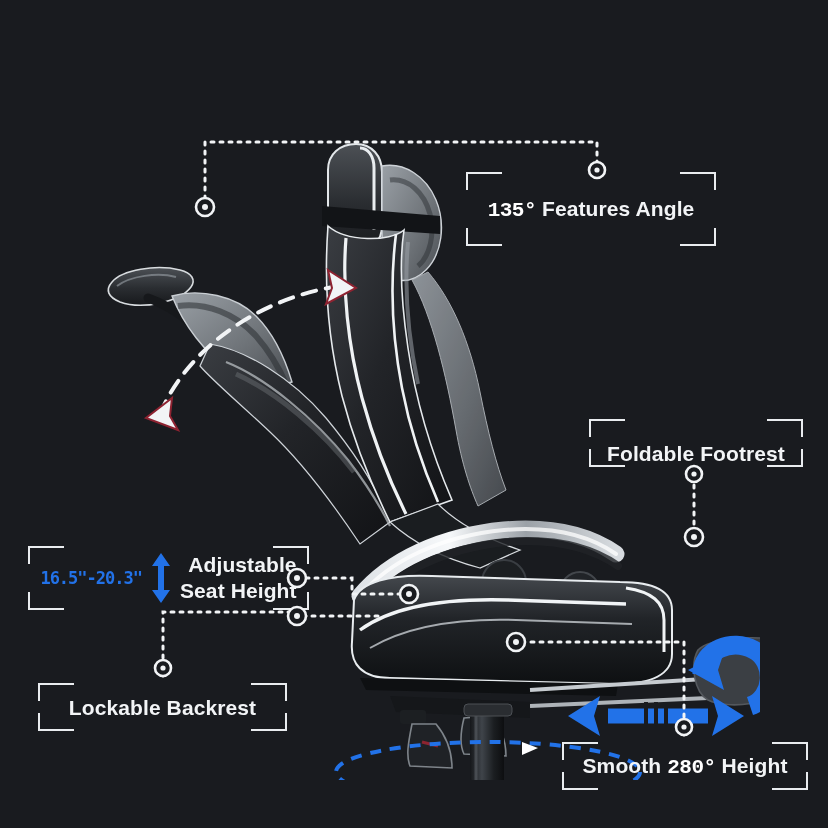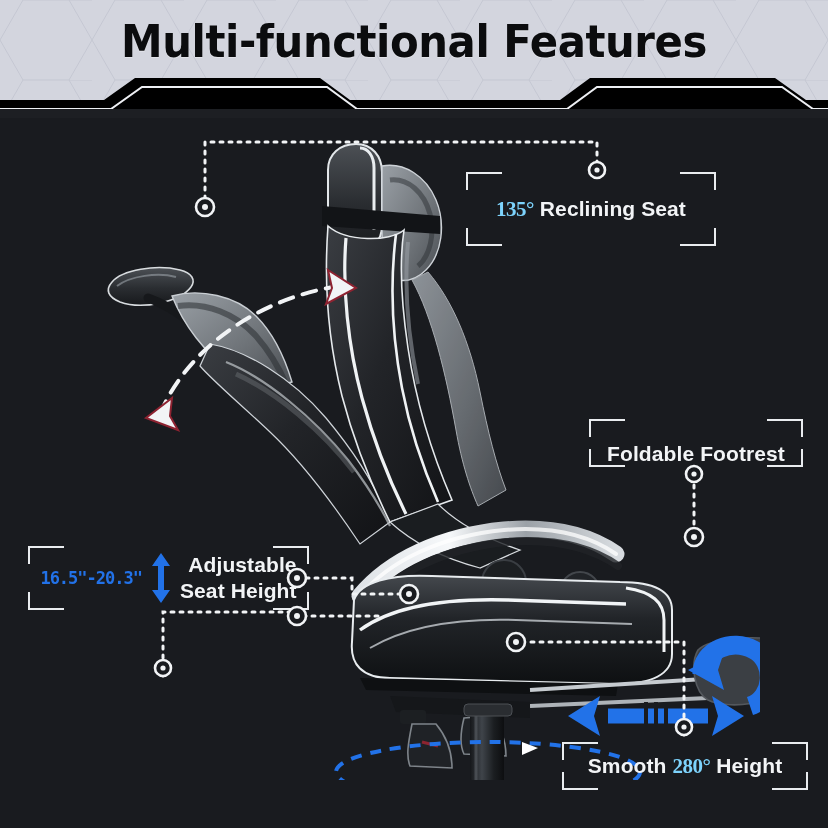--- a/index.html
+++ b/index.html
@@ -100,22 +100,22 @@
     text-align: center;
     color: #f2f4f6;
     font-size: 21px;
     line-height: 27px;
     font-weight: bold;
     letter-spacing: .1px;
     padding: 0 10px;
     white-space: nowrap;
   }
   .hl {
-    color: #7dd3fc;
-    font-family: Liberation Serif, serif;
+    color: #ffffff;
+    font-family: Liberation Mono, monospace;
     font-weight: bold;
     letter-spacing: -0.5px;
   }
 
   
   #callout-recline   { left: 466px; top: 172px; width: 250px; height: 74px; }
   #callout-footrest  { left: 589px; top: 419px; width: 214px; height: 48px; align-items: flex-end; }
   #callout-height    { left: 28px;  top: 546px; width: 281px; height: 64px; }
   #callout-height .txt { display: flex; align-items: center; gap: 9px; padding: 0 6px;}
   #callout-backrest  { left: 38px;  top: 683px; width: 249px; height: 48px; }
@@ -138,42 +138,20 @@
     width: 828px;
     height: 828px;
     pointer-events: none;
   }
 </style>
 </head>
 <body>
 
 <div id="page">
 
-  <div id="header-band">
-    <svg id="header-hex" viewBox="0 0 828 118" preserveAspectRatio="none">
-      <defs>
-        <pattern id="hexpat" width="92" height="80" patternUnits="userSpaceOnUse">
-          <g fill="none" stroke="#b9bcc9" stroke-width="1">
-            <path d="M23 0 L69 0 L92 40 L69 80 L23 80 L0 40 Z"></path>
-            <path d="M69 0 L115 0"></path>
-            <path d="M0 40 L-23 40"></path>
-          </g>
-        </pattern>
-      </defs>
-      <rect x="0" y="0" width="828" height="118" fill="url(#hexpat)"></rect>
-    </svg>
-
-    <div id="page-title">Multi-functional Features</div>
-
-    <svg id="header-chevron" viewBox="0 0 828 50" preserveAspectRatio="none">
-      <path d="M0 22 L104 22 L135 0 L320 0 L350 22 L560 22 L590 0 L775 0 L806 22 L828 22 L828 50 L0 50 Z" fill="#000000"></path>
-      <path d="M0 31 L111 31 L142 9 L327 9 L357 31 L567 31 L597 9 L782 9 L813 31 L828 31" fill="none" stroke="#eef0f4" stroke-width="2"></path>
-      <rect x="0" y="31" width="828" height="19" fill="#1d1f23"></rect>
-    </svg>
-  </div>
 
   <svg id="chair-art" viewBox="0 0 700 650">
     <defs>
       <linearGradient id="leatherDark" x1="0" y1="0" x2="1" y2="1">
         <stop offset="0%" stop-color="#3a3d42"></stop>
         <stop offset="45%" stop-color="#222428"></stop>
         <stop offset="100%" stop-color="#121316"></stop>
       </linearGradient>
       <linearGradient id="leatherMid" x1="0" y1="0" x2="0" y2="1">
         <stop offset="0%" stop-color="#4c5055"></stop>
@@ -351,21 +329,21 @@
 
   <div class="callout" id="callout-recline">
     <span class="frame">
         <i class="tl"></i>
         <i class="tr"></i>
         <i class="bl"></i>
         <i class="br"></i>
       </span>
     <span class="txt">
       <span class="hl">135°</span>
-      <span>Reclining Seat</span><br>
+      <span>Features Angle</span><br>
     </span>
   </div>
 
   <div class="callout" id="callout-footrest">
     <span class="frame">
         <i class="tl"></i>
         <i class="tr"></i>
         <i class="bl"></i>
         <i class="br"></i>
       </span>
@@ -384,20 +362,29 @@
       <svg width="20" height="50" viewBox="0 0 20 50">
         <path d="M10 0 L19 13 L13 13 L13 37 L19 37 L10 50 L1 37 L7 37 L7 13 L1 13 Z" fill="#2272e8"></path>
       </svg>
       <span class="dim-text">
         <span>Adjustable</span><br>
         <span>Seat Height</span>
       </span>
     </span>
   </div>
 
+  <div class="callout" id="callout-backrest">
+    <span class="frame">
+        <i class="tl"></i>
+        <i class="tr"></i>
+        <i class="bl"></i>
+        <i class="br"></i>
+      </span>
+    <span class="txt">Lockable Backrest</span>
+  </div>
 
   <div class="callout" id="callout-swivel">
     <span class="frame">
         <i class="tl"></i>
         <i class="tr"></i>
         <i class="bl"></i>
         <i class="br"></i>
       </span>
     <span class="txt">
       <span>Smooth</span>

